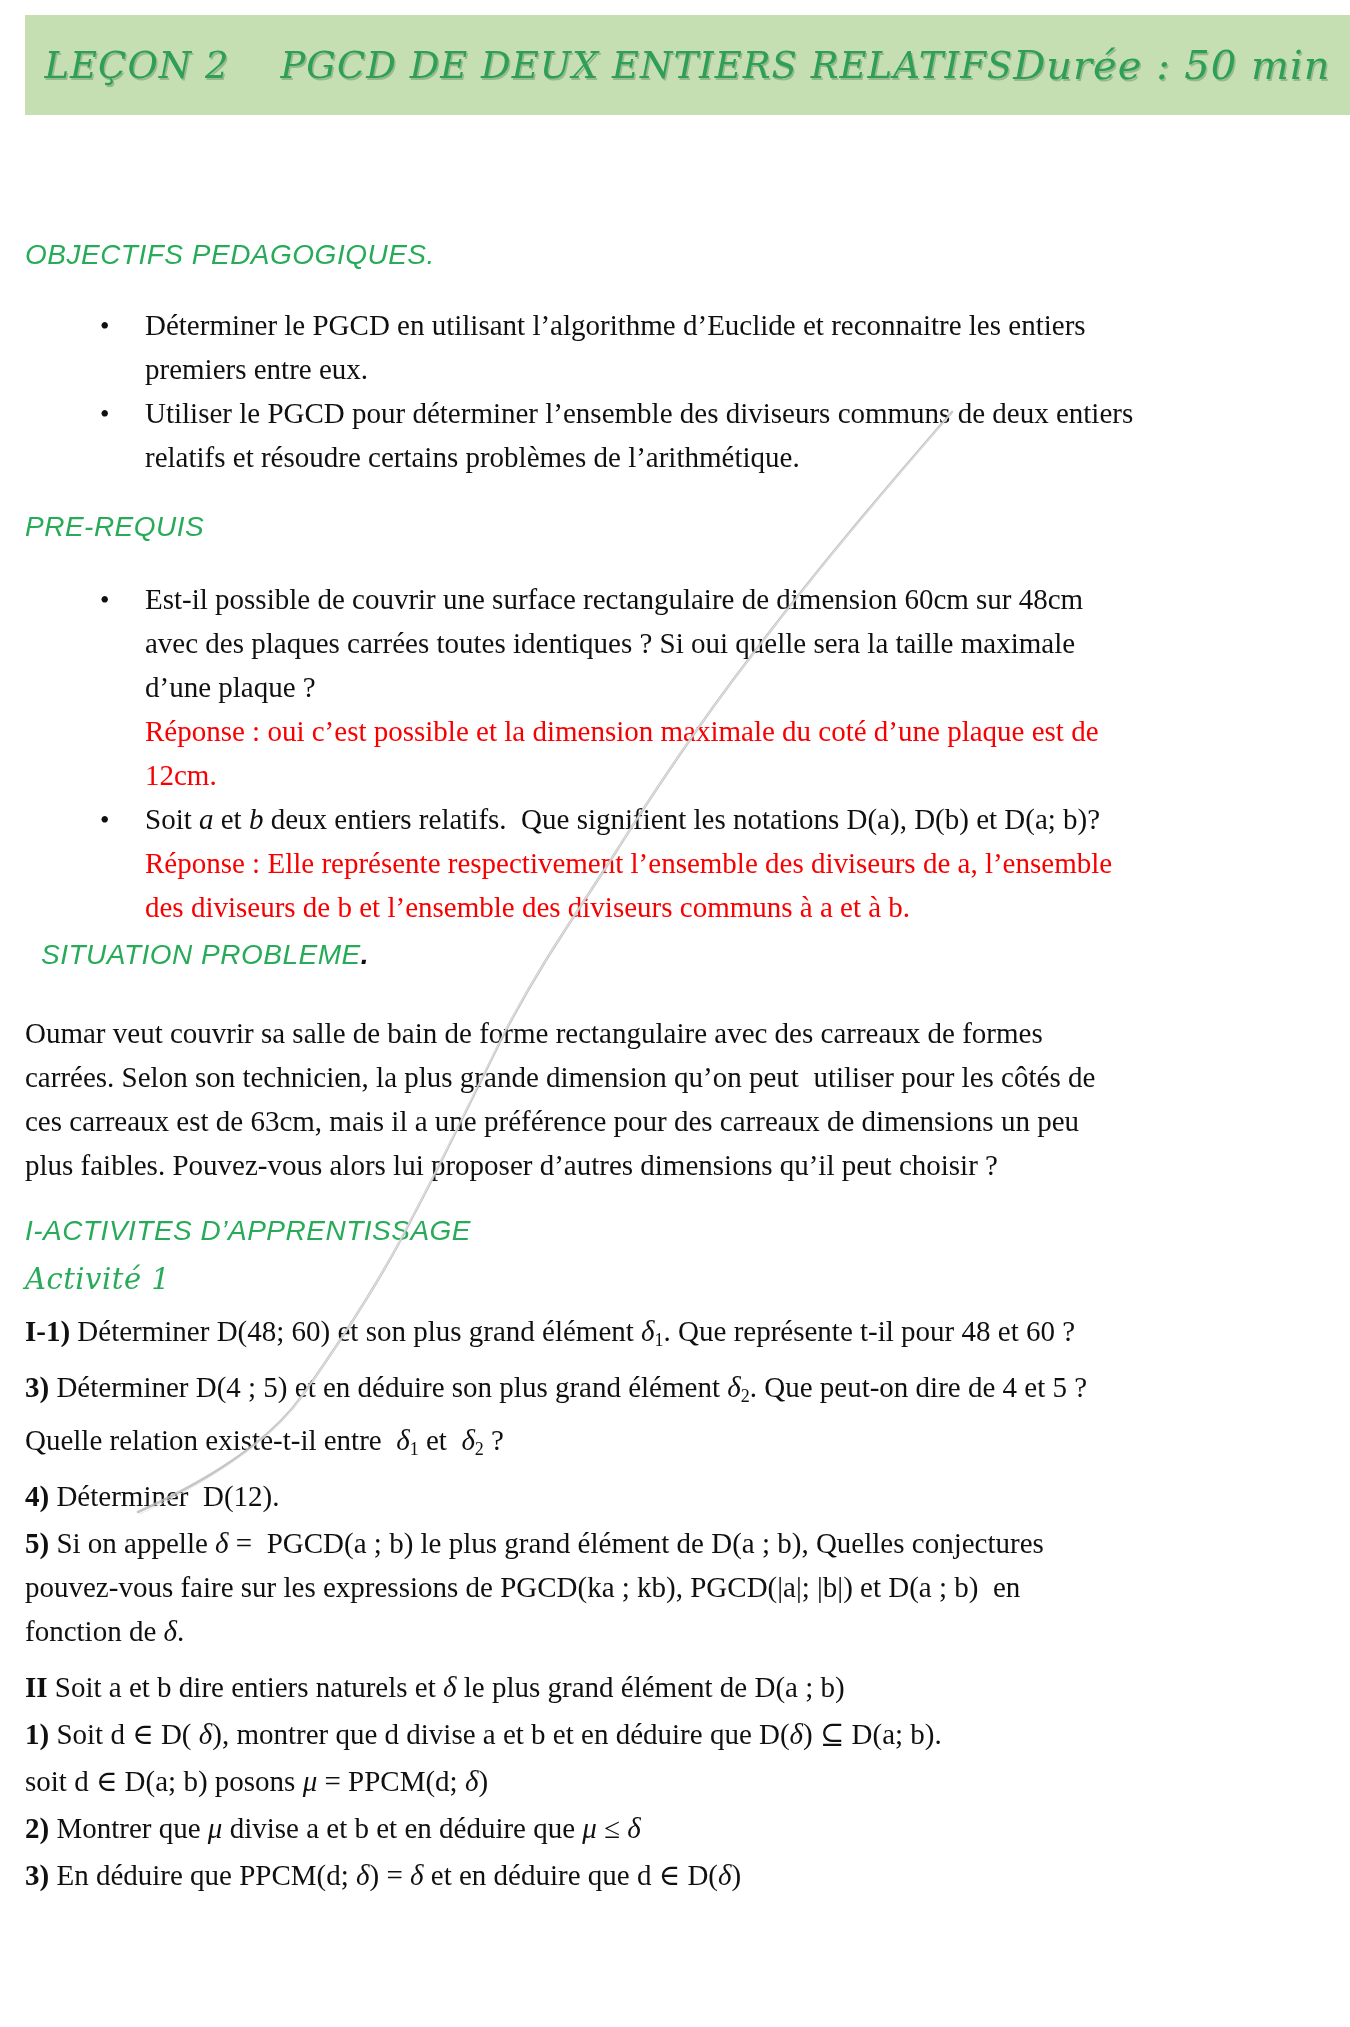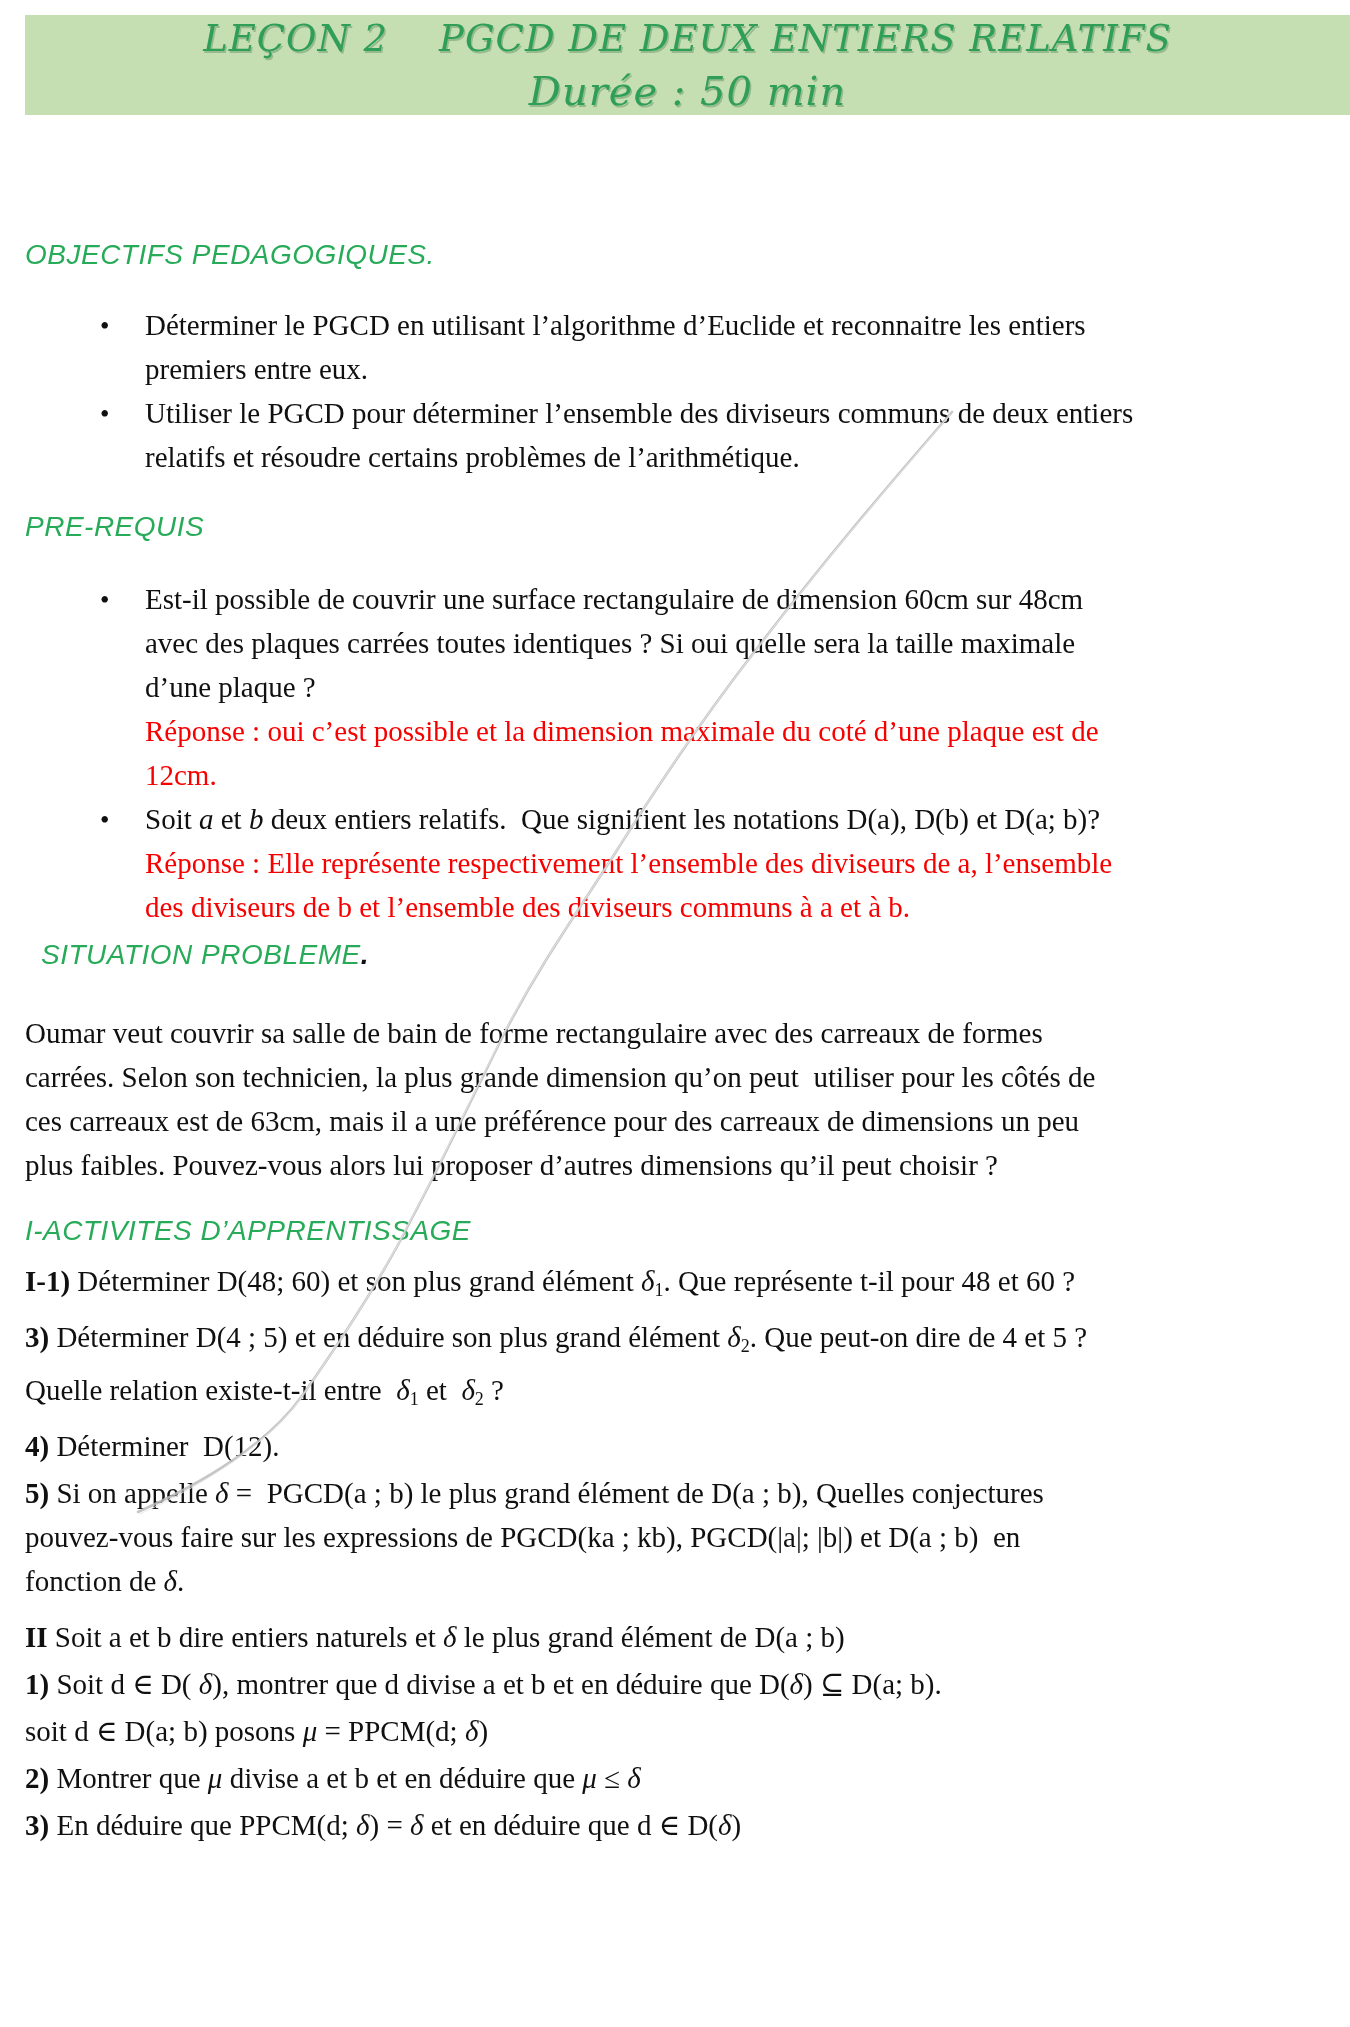--- a/index.html
+++ b/index.html
@@ -4,21 +4,21 @@
 <style>
   html,body { margin:0; padding:0; background:#ffffff; }
   .page {
     position:relative; width:1350px; height:2027px; background:#ffffff;
     font-family:"Liberation Serif","DejaVu Serif",serif;
     font-size:29px; color:var(--ink,#101010); overflow:hidden;
   }
   .banner {
     margin:15px 0 0 25px; height:100px;
     background:var(--banner-bg,#c5dfb2);
-    display:flex; flex-direction:column; justify-content:center; align-items:center;
+    display:flex; flex-direction:row; justify-content:center; align-items:center;
     row-gap:8px;
   }
   .banner-line1, .banner-line2 {
     font-family:"DejaVu Serif",serif; font-style:italic;
     color:var(--banner-ink,#2f9e57); letter-spacing:1px;
     text-shadow:1.5px 1.5px 0 rgba(30,90,50,.28);
     white-space:pre;
   }
   .banner-line1 { font-size:37px; }
   .banner-line2 { font-size:40px; }
@@ -72,20 +72,21 @@
   <div class="content" id="doc-body" data-name="document-body">
       <div class="h1" data-name="objectifs-heading"><span class="run-green" data-name="text-run">OBJECTIFS PEDAGOGIQUES.</span></div>
       <div class="bullet" data-name="objective-item-1"><span class="marker" data-name="bullet-icon">•</span><span class="run-plain" data-name="text-run">Déterminer le PGCD en utilisant l’algorithme d’Euclide et reconnaitre les entiers</span><br><span class="run-plain" data-name="text-run">premiers entre eux.</span></div>
       <div class="bullet" data-name="objective-item-2"><span class="marker" data-name="bullet-icon">•</span><span class="run-plain" data-name="text-run">Utiliser le PGCD pour déterminer l’ensemble des diviseurs communs de deux entiers</span><br><span class="run-plain" data-name="text-run">relatifs et résoudre certains problèmes de l’arithmétique.</span></div>
       <div class="h1" data-name="prerequis-heading"><span class="run-green" data-name="text-run">PRE-REQUIS</span></div>
       <div class="bullet" data-name="prerequis-item-1"><span class="marker" data-name="bullet-icon">•</span><span class="run-plain" data-name="text-run">Est-il possible de couvrir une surface rectangulaire de dimension 60cm sur 48cm</span><br><span class="run-plain" data-name="text-run">avec des plaques carrées toutes identiques ? Si oui quelle sera la taille maximale</span><br><span class="run-plain" data-name="text-run">d’une plaque ?</span><br><span class="run-red" data-name="text-run">Réponse : oui c’est possible et la dimension maximale du coté d’une plaque est de</span><br><span class="run-red" data-name="text-run">12cm.</span></div>
       <div class="bullet" data-name="prerequis-item-2"><span class="marker" data-name="bullet-icon">•</span><span class="run-plain" data-name="text-run">Soit </span><span class="run-italic" data-name="text-run">a</span><span class="run-plain" data-name="text-run"> et </span><span class="run-italic" data-name="text-run">b</span><span class="run-plain" data-name="text-run"> deux entiers relatifs.  Que signifient les notations D(a), D(b) et D(a; b)?</span><br><span class="run-red" data-name="text-run">Réponse : Elle représente respectivement l’ensemble des diviseurs de a, l’ensemble</span><br><span class="run-red" data-name="text-run">des diviseurs de b et l’ensemble des diviseurs communs à a et à b.</span></div>
       <div class="h1" data-name="situation-heading"><span class="run-green" data-name="text-run">SITUATION PROBLEME</span><span class="run-black" data-name="text-run">.</span></div>
       <div class="para" data-name="situation-paragraph"><span class="run-plain" data-name="text-run">Oumar veut couvrir sa salle de bain de forme rectangulaire avec des carreaux de formes</span><br><span class="run-plain" data-name="text-run">carrées. Selon son technicien, la plus grande dimension qu’on peut  utiliser pour les côtés de</span><br><span class="run-plain" data-name="text-run">ces carreaux est de 63cm, mais il a une préférence pour des carreaux de dimensions un peu</span><br><span class="run-plain" data-name="text-run">plus faibles. Pouvez-vous alors lui proposer d’autres dimensions qu’il peut choisir ?</span></div>
       <div class="h1" data-name="activites-heading"><span class="run-green" data-name="text-run">I-ACTIVITES D’APPRENTISSAGE</span></div>
+      <div class="h2" data-name="activite1-heading"><span class="run-green" data-name="text-run">Activité 1</span></div>
       <div class="item" data-name="question-I-1"><span class="run-bold" data-name="text-run">I-1)</span><span class="run-plain" data-name="text-run"> Déterminer D(48; 60) et son plus grand élément </span><span class="run-italic" data-name="text-run">δ</span><span class="run-sub" data-name="text-run">1</span><span class="run-plain" data-name="text-run">. Que représente t-il pour 48 et 60 ?</span></div>
       <div class="item" data-name="question-3"><span class="run-bold" data-name="text-run">3)</span><span class="run-plain" data-name="text-run"> Déterminer D(4 ; 5) et en déduire son plus grand élément </span><span class="run-italic" data-name="text-run">δ</span><span class="run-sub" data-name="text-run">2</span><span class="run-plain" data-name="text-run">. Que peut-on dire de 4 et 5 ?</span><br><span class="run-plain" data-name="text-run">Quelle relation existe-t-il entre  </span><span class="run-italic" data-name="text-run">δ</span><span class="run-sub" data-name="text-run">1</span><span class="run-plain" data-name="text-run"> et  </span><span class="run-italic" data-name="text-run">δ</span><span class="run-sub" data-name="text-run">2</span><span class="run-plain" data-name="text-run"> ?</span></div>
       <div class="item" data-name="question-4"><span class="run-bold" data-name="text-run">4)</span><span class="run-plain" data-name="text-run"> Déterminer  D(12).</span></div>
       <div class="item" data-name="question-5"><span class="run-bold" data-name="text-run">5)</span><span class="run-plain" data-name="text-run"> Si on appelle </span><span class="run-italic" data-name="text-run">δ</span><span class="run-plain" data-name="text-run"> =  PGCD(a ; b) le plus grand élément de D(a ; b), Quelles conjectures</span><br><span class="run-plain" data-name="text-run">pouvez-vous faire sur les expressions de PGCD(ka ; kb), PGCD(|a|; |b|) et D(a ; b)  en</span><br><span class="run-plain" data-name="text-run">fonction de </span><span class="run-italic" data-name="text-run">δ</span><span class="run-plain" data-name="text-run">.</span></div>
       <div class="item" data-name="part-II-intro"><span class="run-bold" data-name="text-run">II</span><span class="run-plain" data-name="text-run"> Soit a et b dire entiers naturels et </span><span class="run-italic" data-name="text-run">δ</span><span class="run-plain" data-name="text-run"> le plus grand élément de D(a ; b)</span></div>
       <div class="item" data-name="question-II-1"><span class="run-bold" data-name="text-run">1)</span><span class="run-plain" data-name="text-run"> Soit d ∈ D( </span><span class="run-italic" data-name="text-run">δ</span><span class="run-plain" data-name="text-run">), montrer que d divise a et b et en déduire que D(</span><span class="run-italic" data-name="text-run">δ</span><span class="run-plain" data-name="text-run">) ⊆ D(a; b).</span></div>
       <div class="para" data-name="question-II-1b"><span class="run-plain" data-name="text-run">soit d ∈ D(a; b) posons </span><span class="run-italic" data-name="text-run">μ</span><span class="run-plain" data-name="text-run"> = PPCM(d; </span><span class="run-italic" data-name="text-run">δ</span><span class="run-plain" data-name="text-run">)</span></div>
       <div class="item" data-name="question-II-2"><span class="run-bold" data-name="text-run">2)</span><span class="run-plain" data-name="text-run"> Montrer que </span><span class="run-italic" data-name="text-run">μ</span><span class="run-plain" data-name="text-run"> divise a et b et en déduire que </span><span class="run-italic" data-name="text-run">μ</span><span class="run-plain" data-name="text-run"> ≤ </span><span class="run-italic" data-name="text-run">δ</span></div>
       <div class="item" data-name="question-II-3"><span class="run-bold" data-name="text-run">3)</span><span class="run-plain" data-name="text-run"> En déduire que PPCM(d; </span><span class="run-italic" data-name="text-run">δ</span><span class="run-plain" data-name="text-run">) = </span><span class="run-italic" data-name="text-run">δ</span><span class="run-plain" data-name="text-run"> et en déduire que d ∈ D(</span><span class="run-italic" data-name="text-run">δ</span><span class="run-plain" data-name="text-run">)</span></div>
     </div>

